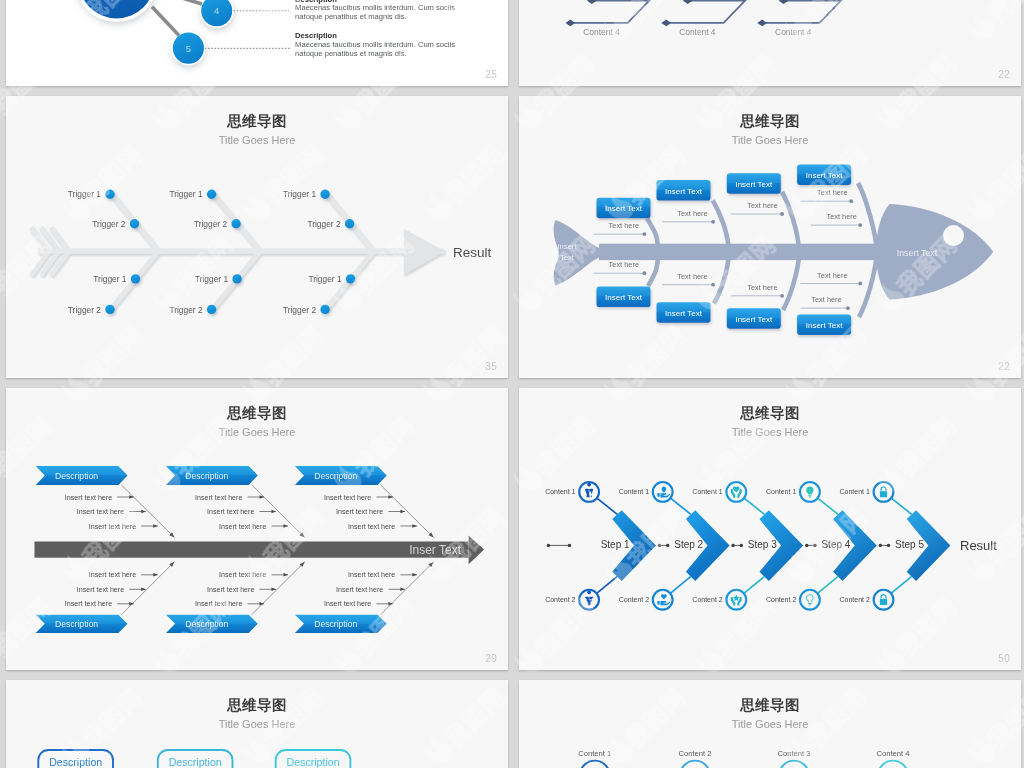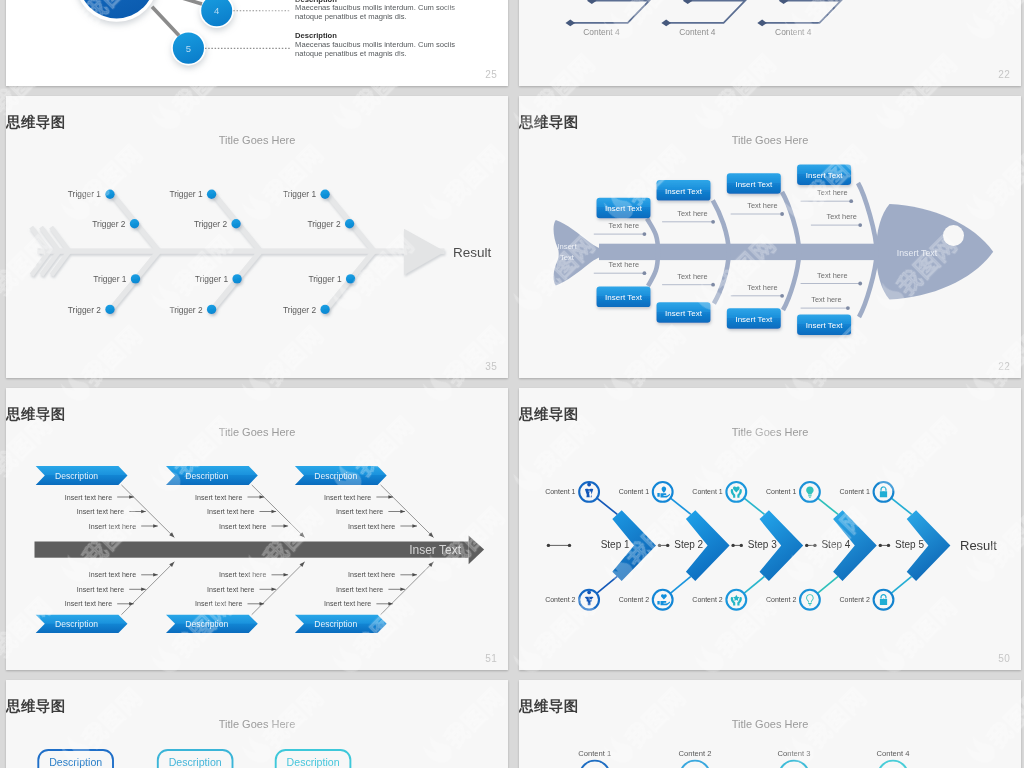--- a/index.html
+++ b/index.html
@@ -4,22 +4,22 @@
 <title>Mind Map Slide Thumbnails</title>
 <style>
   html,body{margin:0;padding:0;}
   body{width:1024px;height:768px;overflow:hidden;background:#d9d9d9;
        font-family:"Liberation Sans",sans-serif;-webkit-font-smoothing:antialiased;}
   .page{position:relative;width:1024px;height:768px;overflow:hidden;background:#d9d9d9;}
   .slide{position:absolute;background:#f7f7f7;overflow:hidden;}
   .slide.white{background:#ffffff;}
   .shadow{box-shadow:0 1px 2px rgba(0,0,0,0.22);}
   .pgnum{position:absolute;right:11px;bottom:6px;font-size:10px;color:#c6c6c6;letter-spacing:.3px;}
-  .tcn{position:absolute;left:0;right:0;
-       font-family:Liberation Serif, serif;
+  .tcn{position:absolute;left:0;right:0;text-align:center;
+       font-family:Liberation Mono, monospace;
        font-weight:700;color:#3d3d3d;font-size:14.5px;line-height:14.5px;letter-spacing:0.4px;}
   .ten{position:absolute;left:0;right:0;text-align:center;color:#9b9b9b;font-size:11px;line-height:11px;}
   .abs{position:absolute;}
   svg{display:block;overflow:visible;}
   .wm{position:absolute;inset:0;pointer-events:none;z-index:40;opacity:.38;}
 </style>
 </head>
 <body>
 
 <div class="page">
@@ -403,21 +403,21 @@
   </g>
   <g>
    <text x="377.3" y="203.9" text-anchor="end" font-size="7.1" fill="#4c4c4c" font-family="Liberation Sans, sans-serif">Insert text here</text>
    <line x1="382.4" y1="201.3" x2="399.0" y2="201.3" stroke="#4c4c4c" stroke-width="0.7" marker-end="url(#ah29)"></line>
   </g>
   <g>
    <text x="365.3" y="218.4" text-anchor="end" font-size="7.1" fill="#4c4c4c" font-family="Liberation Sans, sans-serif">Insert text here</text>
    <line x1="370.4" y1="215.8" x2="387.0" y2="215.8" stroke="#4c4c4c" stroke-width="0.7" marker-end="url(#ah29)"></line>
   </g>
   </svg>
- <div class="pgnum">51</div>
+ <div class="pgnum">29</div>
 </div>
 
 <div class="slide shadow" style="left:519px;top:388px;width:502px;height:282px;">
  <div class="tcn" style="top:19px;">思维导图</div>
  <div class="ten" style="top:38.5px;">Title Goes Here</div>
  <svg width="502" height="282" viewBox="0 0 502 282">
   <defs>
    <linearGradient id="cg0" x1="0.15" y1="0" x2="0.6" y2="1">
             <stop offset="0%" stop-color="#1b97e2"></stop>
             <stop offset="100%" stop-color="#0d5fb0"></stop>

